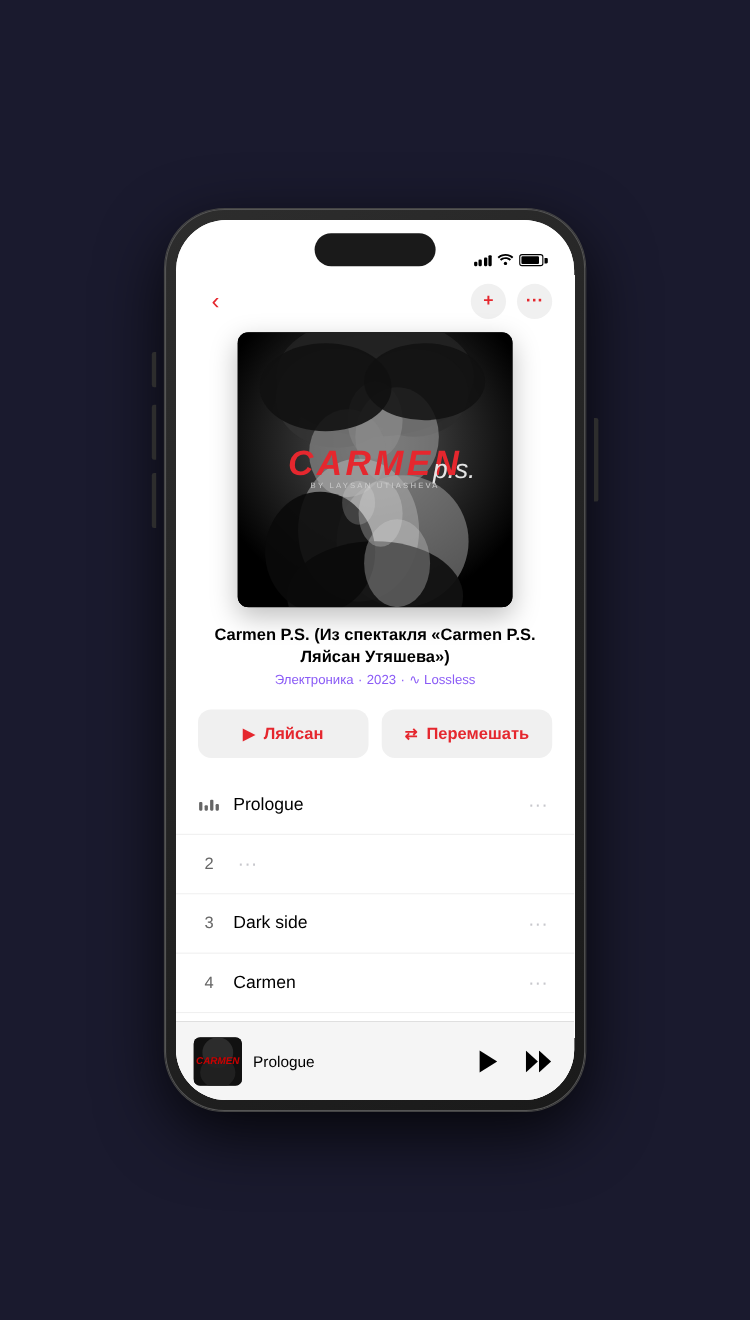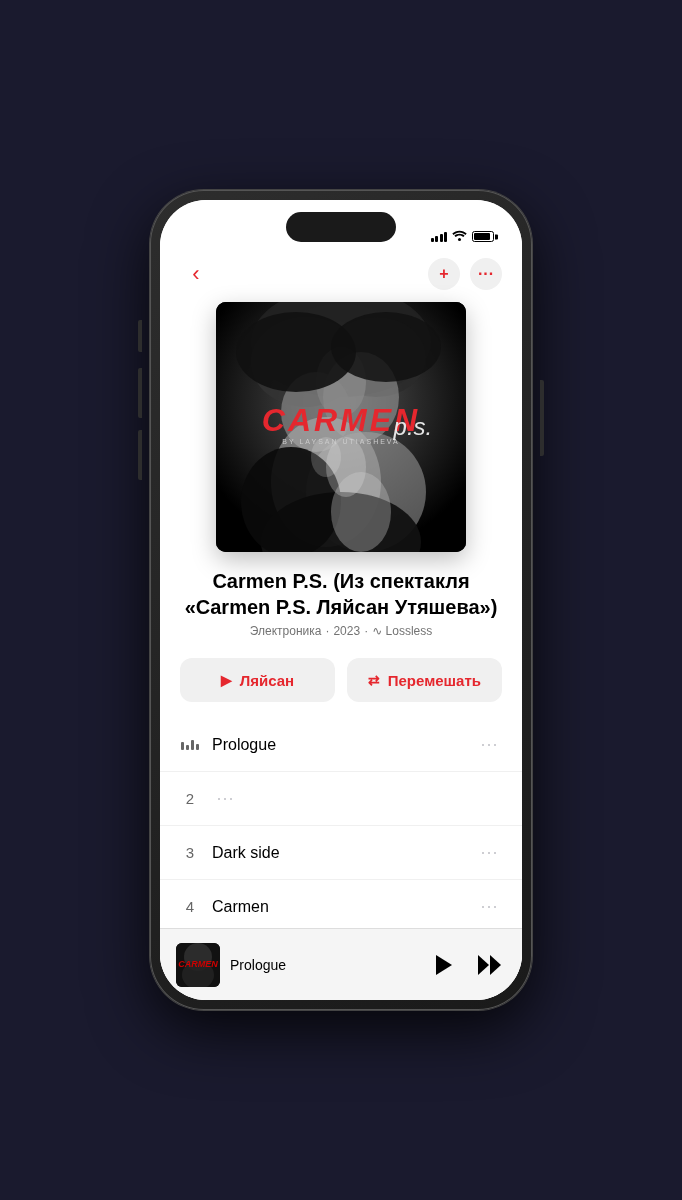--- a/index.html
+++ b/index.html
@@ -222,36 +222,36 @@
       margin-top: 2px;
     }
 
     
     .album-info {
       text-align: center;
       padding: 0 20px 8px;
     }
 
     .album-name {
-      font-size: 20px;
+      font-size: 15px;
       font-weight: 700;
       color: #000;
       line-height: 1.3;
       margin-bottom: 4px;
     }
 
     .artist-name {
       font-size: 15px;
       color: #e5272e;
       margin-bottom: 4px;
     }
 
     .meta-info {
       font-size: 12px;
-      color: #737373;
+      color: #8b5cf6;
       display: flex;
       align-items: center;
       justify-content: center;
       gap: 4px;
     }
 
     
     .action-buttons {
       display: flex;
       gap: 12px;

